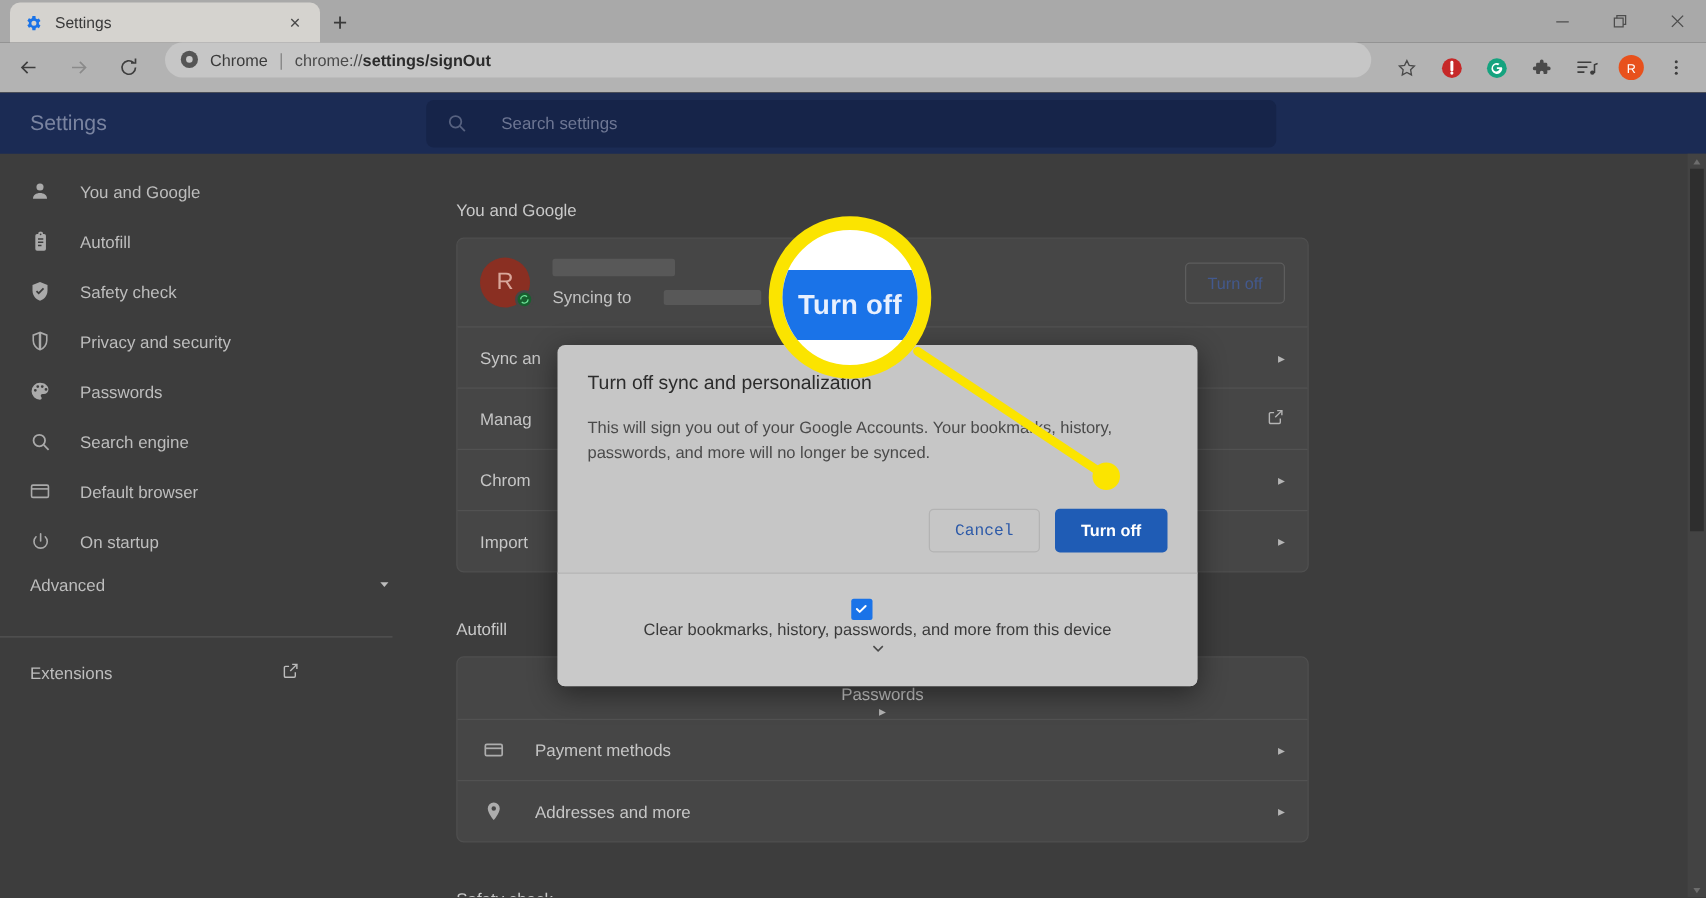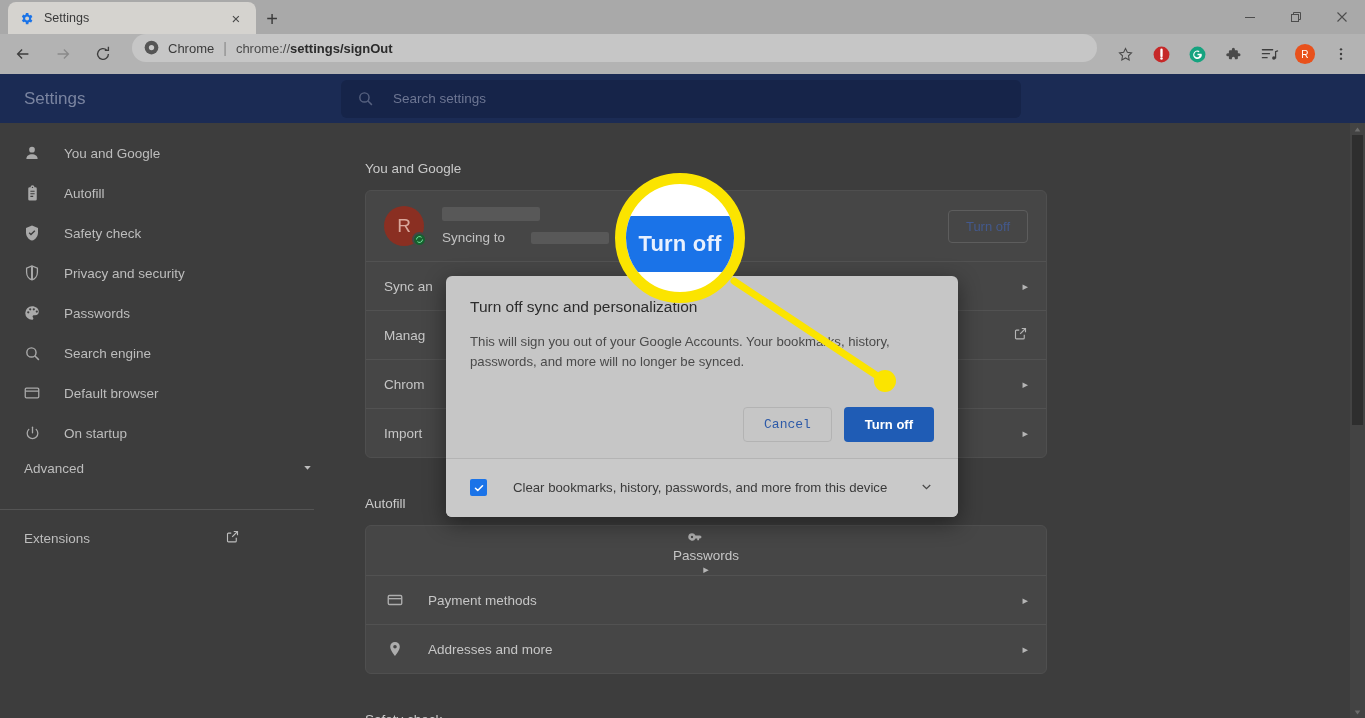--- a/index.html
+++ b/index.html
@@ -55,21 +55,21 @@
 
   
   .page{position:absolute;left:0;top:74px;width:1365px;height:644px;background:#3d3d3d;overflow:hidden;}
   .settings-header{
     position:absolute;left:0;top:0;width:1365px;height:49px;background:#1b2b54;
     display:flex;align-items:center;
   }
   .settings-title{margin-left:24px;width:317px;font-size:17px;color:#7a84a0;}
   .search-box{
     flex:0 0 680px;height:38px;background:#162449;border-radius:6px;
-    display:flex;align-items:center;padding:0 16px;box-sizing:border-box;
+    display:flex;align-items:center;padding:0 16px;box-sizing:border-box;gap:8px;
   }
   .search-box .sicon{width:18px;height:18px;margin-right:18px;opacity:.55;}
   .search-ph{font-size:13.5px;color:#6d7693;}
 
   .sidebar{position:absolute;left:0;top:49px;width:340px;height:595px;}
   .side-item{
     display:flex;align-items:center;height:40px;padding-left:22px;box-sizing:border-box;
     color:#bdbdbd;font-size:13.5px;
   }
   .side-item .si{width:20px;height:20px;flex:0 0 20px;margin-right:22px;display:flex;align-items:center;justify-content:center;opacity:.85;}
@@ -140,21 +140,21 @@
   .btn-cancel{
     border:1px solid #b3b3b3;border-radius:4px;background:#c6c6c6;
     padding:9px 20px;font-size:13px;color:#2d5aa8;font-family:Liberation Mono, monospace;
   }
   .btn-primary{
     border:none;border-radius:4px;background:#1f5cb5;
     padding:10px 21px;font-size:13px;color:#ffffff;font-weight:600;
   }
   .dlg-foot{
     border-top:1px solid #b4b4b4;display:flex;align-items:center;
-    padding:20px 24px;background:#c9c9c9;
+    padding:20px 24px;background:#c9c9c9;flex-direction:column;
   }
   .chk{
     width:17px;height:17px;flex:0 0 17px;border-radius:2px;background:#1a73e8;
     display:flex;align-items:center;justify-content:center;margin-right:26px;
   }
   .foot-label{flex:1;font-size:13.2px;color:#3a3a3a;}
   .foot-chev{color:#4a4a4a;font-size:12px;}
 
   
   .callout-svg{position:absolute;left:0;top:0;width:1365px;height:718px;pointer-events:none;}

